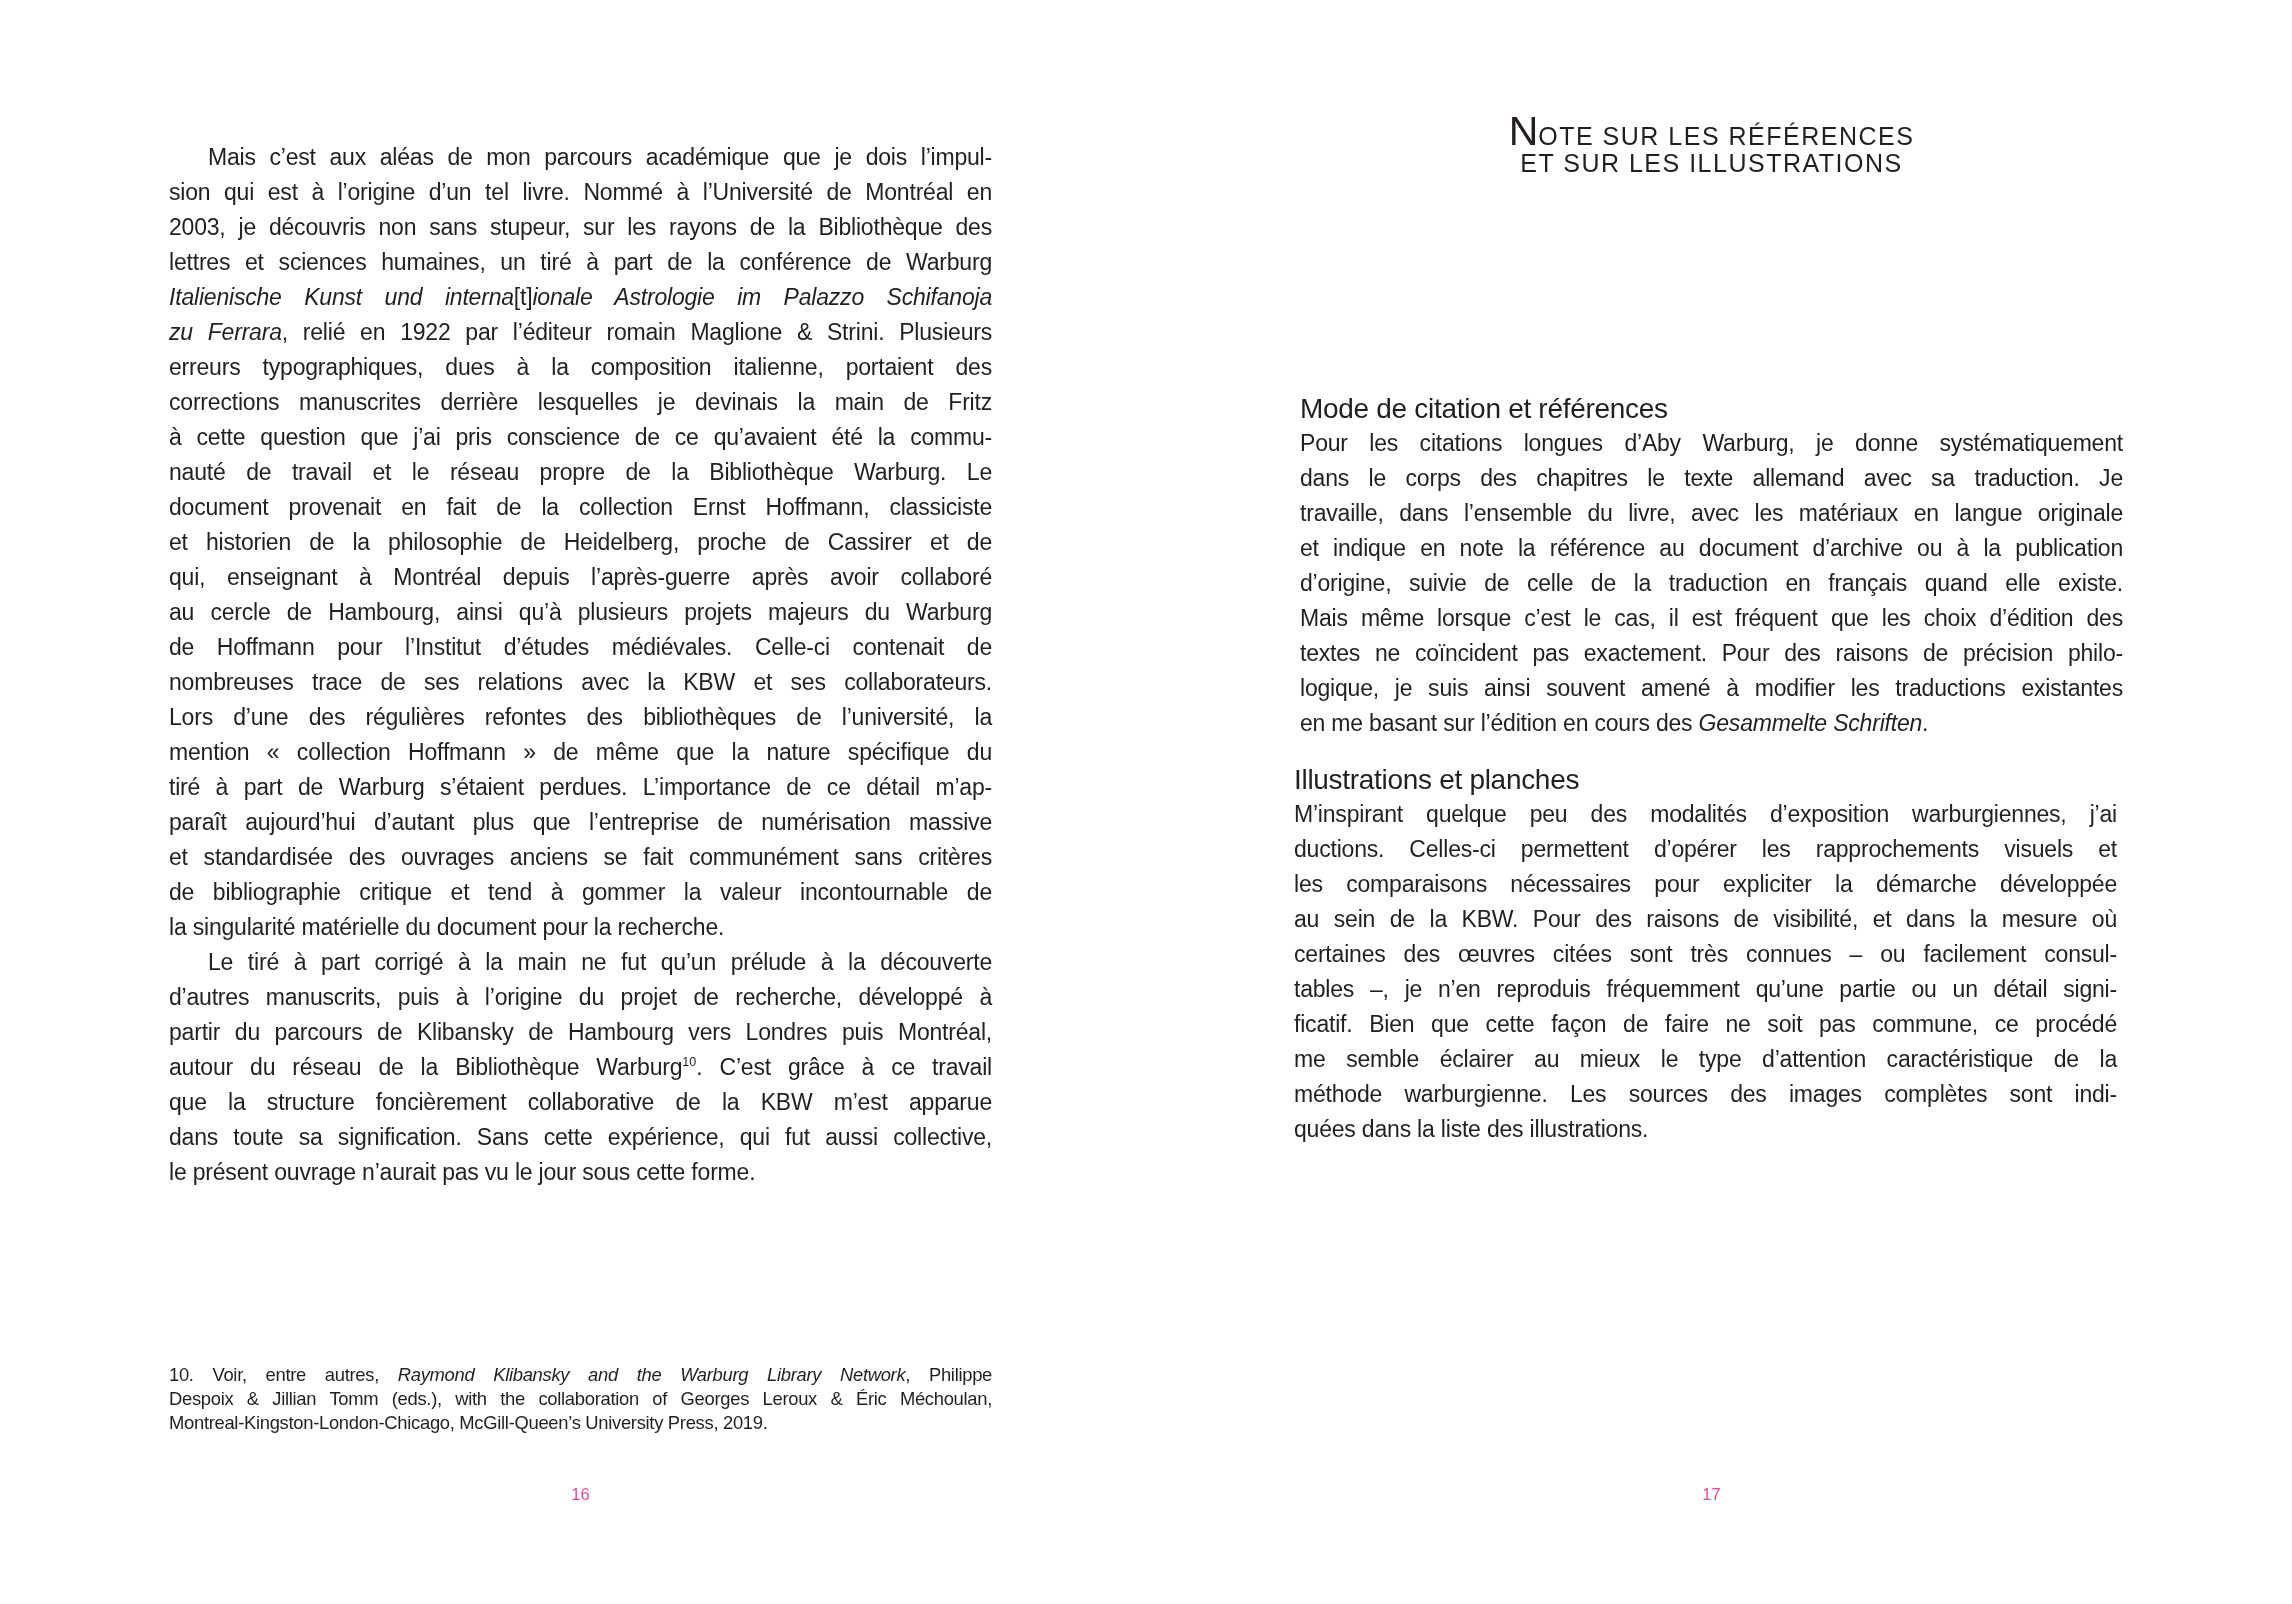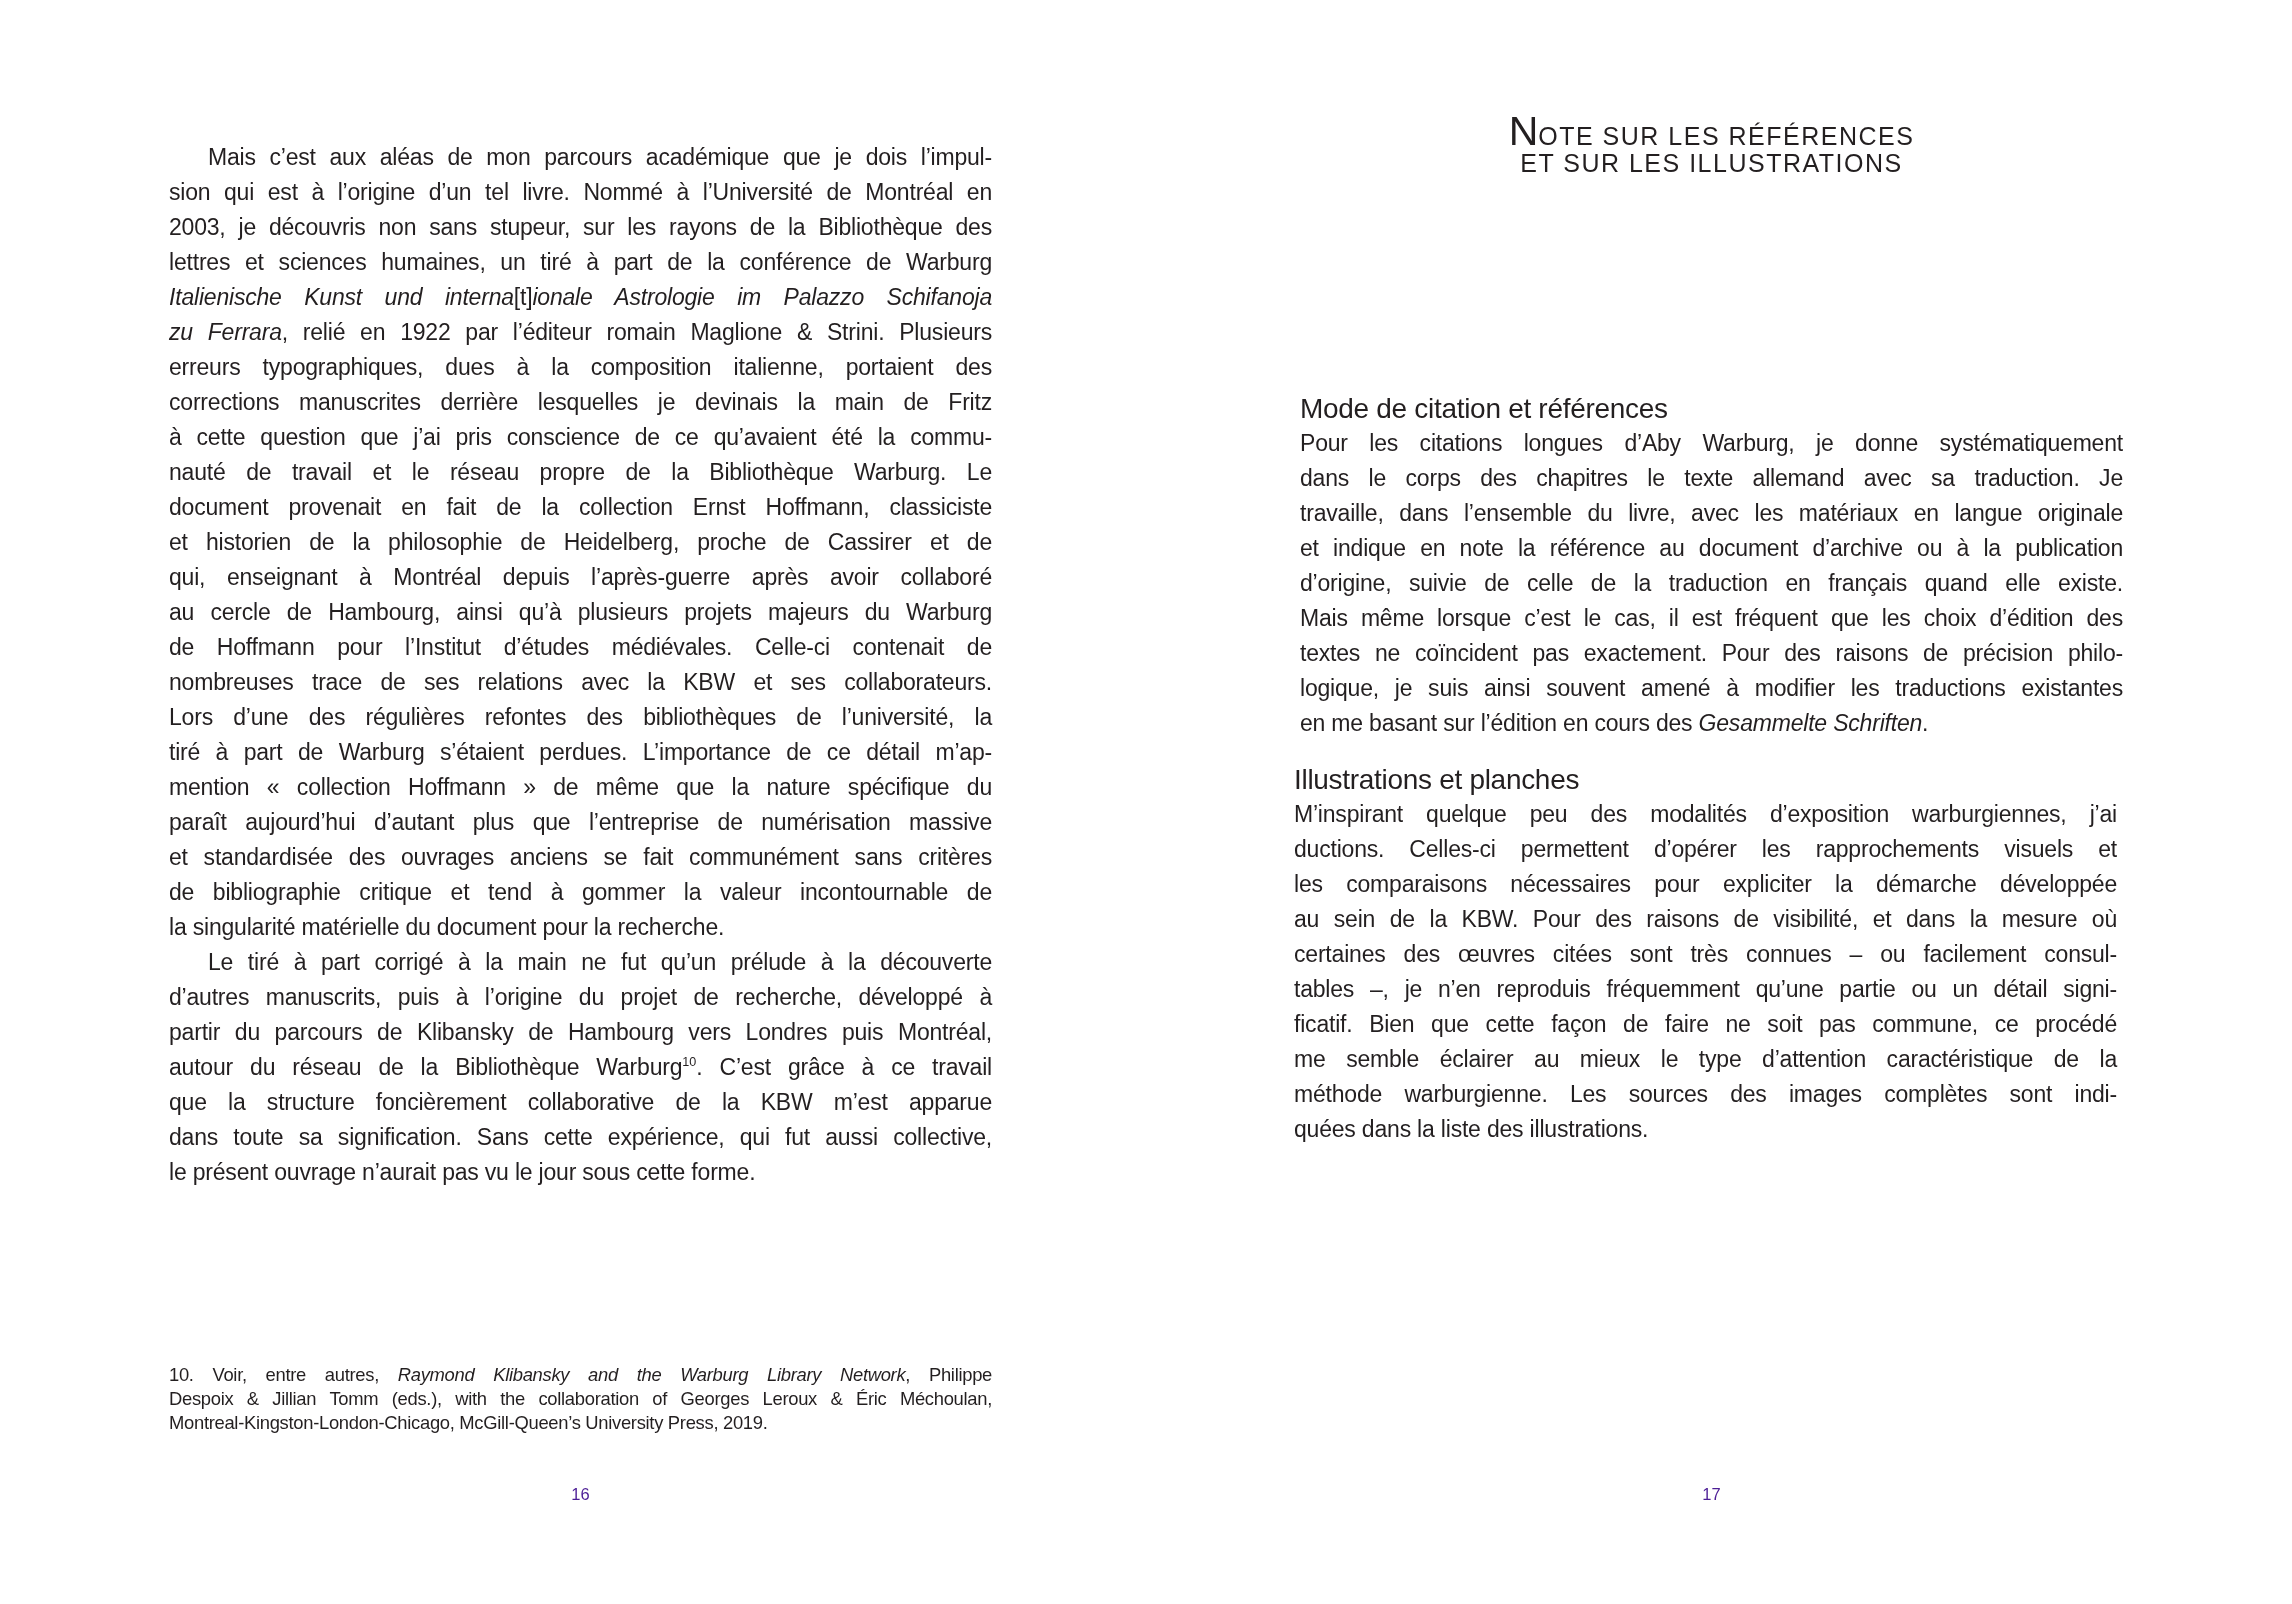--- a/index.html
+++ b/index.html
@@ -24,21 +24,21 @@
            font-size: 25px; letter-spacing: 1.5px; line-height: 27px; color: #231f20; }
   .title .cap { font-size: 41px; letter-spacing: 0; }
   .section-heading { font-size: 28px; height: 35px; line-height: 35px; letter-spacing: -0.3px; white-space: nowrap; }
   .sec1 { position: absolute; left: 154px; top: 391px; width: 823px; }
   .sec2 { position: absolute; left: 148px; top: 762px; width: 823px; }
   .footnote { position: absolute; left: 169px; top: 1363px; width: 823px; }
   .footnote .fline { display: block; height: 24px; line-height: 24px; font-size: 18.4px; white-space: nowrap;
                      text-align: justify; text-align-last: justify; letter-spacing: -0.3px; }
   .footnote .fline.last { text-align-last: left; }
   .footnote .fline .inner { display: inline-block; width: 100%; text-align: inherit; text-align-last: inherit; transform-origin: left center; }
-  .folio { position: absolute; top: 1485px; width: 823px; text-align: center; font-size: 16.5px; color: #4c1d95; }
+  .folio { position: absolute; top: 1485px; width: 823px; text-align: center; font-size: 16.5px; color: #ec4899; }
   .folio-left { left: 169px; }
   .folio-right { left: 154px; }
 </style>
 </head>
 <body>
 
 <div class="page page-left">
   <div class="col col-left">
       <span class="line indent"><span class="inner"><span>Mais c’est aux aléas de mon parcours académique que je dois l’impul-</span></span></span>
       <span class="line"><span class="inner"><span>sion qui est à l’origine d’un tel livre. Nommé à l’Université de Montréal en</span></span></span>
@@ -50,22 +50,22 @@
       <span class="line"><span class="inner"><span>corrections manuscrites derrière lesquelles je devinais la main de Fritz</span></span></span>
       <span class="line"><span class="inner"><span>à cette question que j’ai pris conscience de ce qu’avaient été la commu-</span></span></span>
       <span class="line"><span class="inner"><span>nauté de travail et le réseau propre de la Bibliothèque Warburg. Le</span></span></span>
       <span class="line"><span class="inner"><span>document provenait en fait de la collection Ernst Hoffmann, classiciste</span></span></span>
       <span class="line"><span class="inner"><span>et historien de la philosophie de Heidelberg, proche de Cassirer et de</span></span></span>
       <span class="line"><span class="inner"><span>qui, enseignant à Montréal depuis l’après-guerre après avoir collaboré</span></span></span>
       <span class="line"><span class="inner"><span>au cercle de Hambourg, ainsi qu’à plusieurs projets majeurs du Warburg</span></span></span>
       <span class="line"><span class="inner"><span>de Hoffmann pour l’Institut d’études médiévales. Celle-ci contenait de</span></span></span>
       <span class="line"><span class="inner"><span>nombreuses trace de ses relations avec la KBW et ses collaborateurs.</span></span></span>
       <span class="line"><span class="inner"><span>Lors d’une des régulières refontes des bibliothèques de l’université, la</span></span></span>
+      <span class="line"><span class="inner"><span>mention « collection Hoffmann » de même que la nature spécifique du</span></span></span>
       <span class="line"><span class="inner"><span>tiré à part de Warburg s’étaient perdues. L’importance de ce détail m’ap-</span></span></span>
-      <span class="line"><span class="inner"><span>mention « collection Hoffmann » de même que la nature spécifique du</span></span></span>
       <span class="line"><span class="inner"><span>paraît aujourd’hui d’autant plus que l’entreprise de numérisation massive</span></span></span>
       <span class="line"><span class="inner"><span>et standardisée des ouvrages anciens se fait communément sans critères</span></span></span>
       <span class="line"><span class="inner"><span>de bibliographie critique et tend à gommer la valeur incontournable de</span></span></span>
       <span class="line last"><span class="inner"><span>la singularité matérielle du document pour la recherche.</span></span></span>
       <span class="line indent"><span class="inner"><span>Le tiré à part corrigé à la main ne fut qu’un prélude à la découverte</span></span></span>
       <span class="line"><span class="inner"><span>d’autres manuscrits, puis à l’origine du projet de recherche, développé à</span></span></span>
       <span class="line"><span class="inner"><span>partir du parcours de Klibansky de Hambourg vers Londres puis Montréal,</span></span></span>
       <span class="line"><span class="inner"><span>autour du réseau de la Bibliothèque Warburg</span><sup>10</sup><span>. C’est grâce à ce travail</span></span></span>
       <span class="line"><span class="inner"><span>que la structure foncièrement collaborative de la KBW m’est apparue</span></span></span>
       <span class="line"><span class="inner"><span>dans toute sa signification. Sans cette expérience, qui fut aussi collective,</span></span></span>

